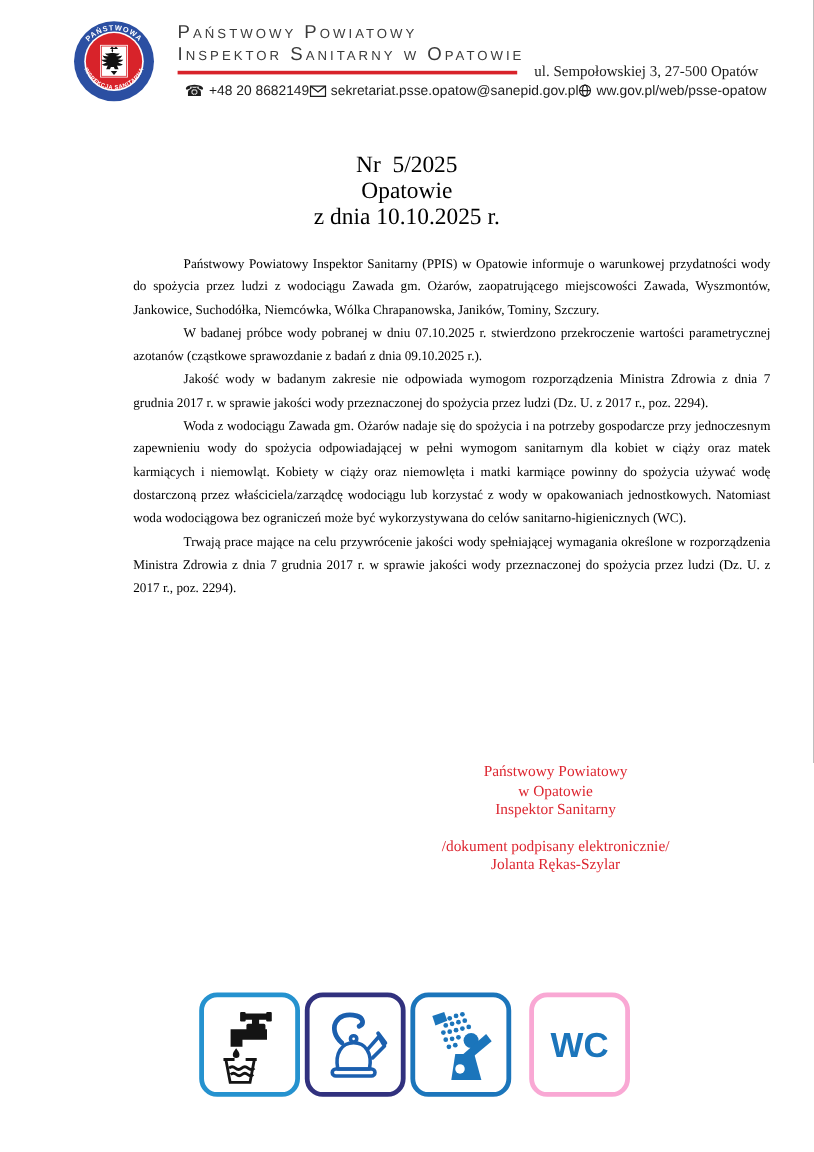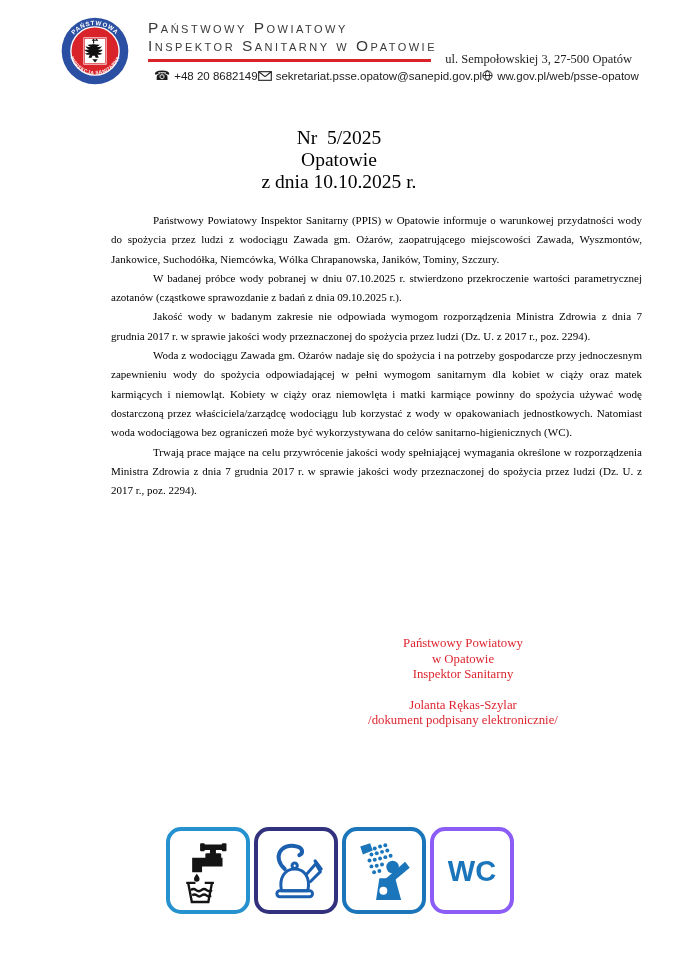--- a/index.html
+++ b/index.html
@@ -35,21 +35,21 @@
              color:#dd2630;font-size:12.8px;line-height:15.6px;}
   .sig-gap{height:15px;}
   
   .icon-row{position:absolute;left:166px;top:827px;display:flex;gap:4px;}
   .tile{width:76px;height:79px;border-radius:15px;background:#fff;
         display:flex;align-items:center;justify-content:center;box-sizing:content-box;}
   .tile svg{width:66px;height:68px;}
   .tile.t-tap{border:4px solid #2592cf;}
   .tile.t-kettle{border:4px solid #31317e;}
   .tile.t-shower{border:4px solid #1b75bb;}
-  .tile.t-wc{border:4px solid #8b5cf6;}
+  .tile.t-wc{border:4px solid #f9a8d4;margin-left:11px;}
 </style>
 </head>
 <body>
 
 <div class="page">
 
   <svg class="logo" viewBox="0 0 100 100">
     <defs>
       <path id="tA" d="M 9,53 A 41,41 0 0 1 91,53"></path>
       <path id="bA" d="M 12,54 A 39,39 0 0 0 88,54"></path>
@@ -114,22 +114,22 @@
     <p>Jakość wody w badanym zakresie nie odpowiada wymogom rozporządzenia Ministra Zdrowia z dnia 7 grudnia 2017 r. w sprawie jakości wody przeznaczonej do spożycia przez ludzi (Dz. U. z 2017 r., poz. 2294).</p>
     <p>Woda z wodociągu Zawada gm. Ożarów nadaje się do spożycia i na potrzeby gospodarcze przy jednoczesnym zapewnieniu wody do spożycia odpowiadającej w pełni wymogom sanitarnym dla kobiet w ciąży oraz matek karmiących i niemowląt. Kobiety w ciąży oraz niemowlęta i matki karmiące powinny do spożycia używać wodę dostarczoną przez właściciela/zarządcę wodociągu lub korzystać z wody w opakowaniach jednostkowych. Natomiast woda wodociągowa bez ograniczeń może być wykorzystywana do celów sanitarno-higienicznych (WC).</p>
     <p>Trwają prace mające na celu przywrócenie jakości wody spełniającej wymagania określone w rozporządzenia Ministra Zdrowia z dnia 7 grudnia 2017 r. w sprawie jakości wody przeznaczonej do spożycia przez ludzi (Dz. U. z 2017 r., poz. 2294).</p>
   </div>
 
   <div class="signature">
     <div>Państwowy Powiatowy</div>
     <div>w Opatowie</div>
     <div>Inspektor Sanitarny</div>
     <div class="sig-gap"></div>
+    <div>/dokument podpisany elektronicznie/</div>
     <div>Jolanta Rękas-Szylar</div>
-    <div>/dokument podpisany elektronicznie/</div>
   </div>
 
   <div class="icon-row">
 
     <div class="tile t-tap">
       <svg viewBox="0 0 100 100">
         <g fill="#141414">
           <rect x="40" y="10" width="36" height="8" rx="2"></rect>
           <rect x="38" y="8" width="7" height="12" rx="1.5"></rect>
           <rect x="71" y="8" width="7" height="12" rx="1.5"></rect>

